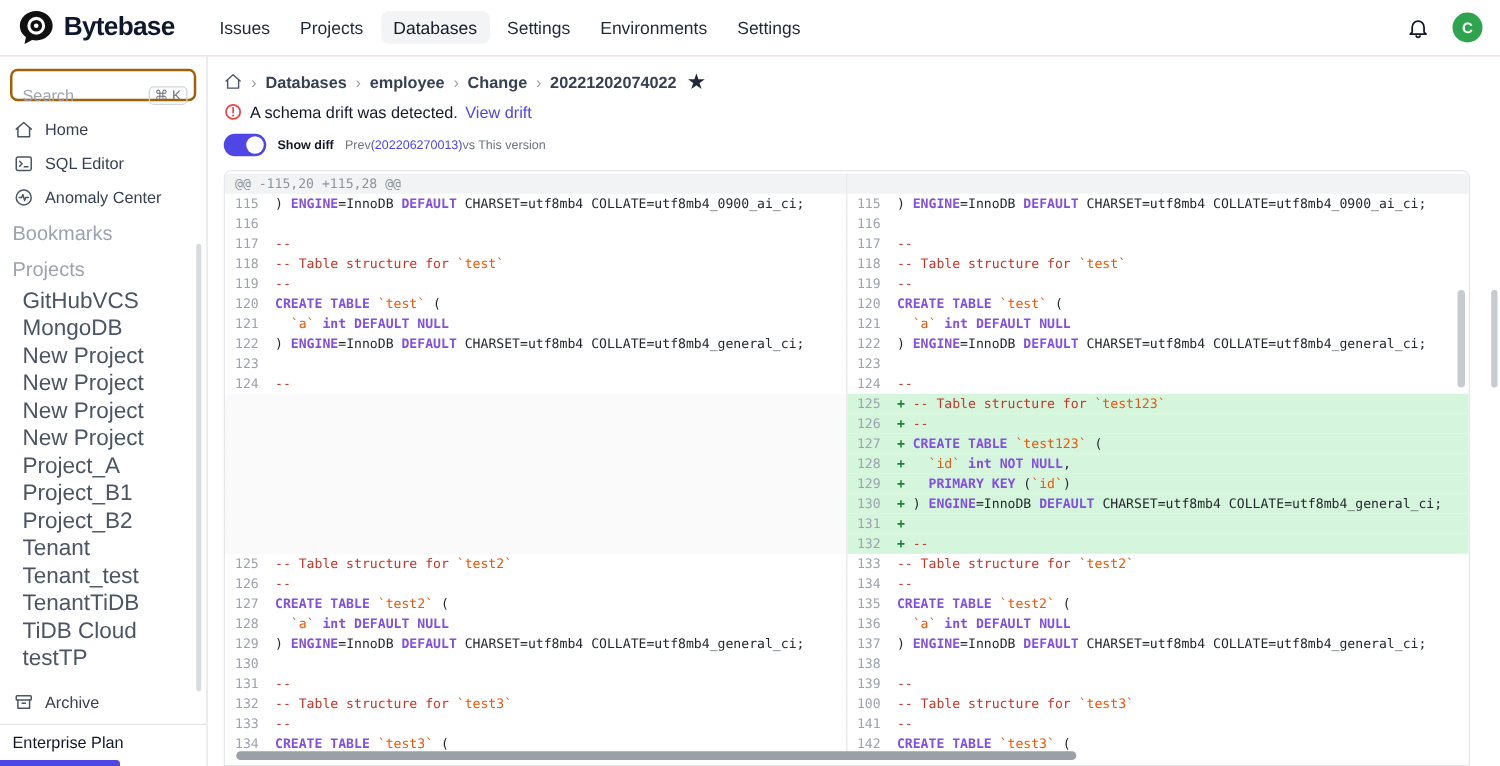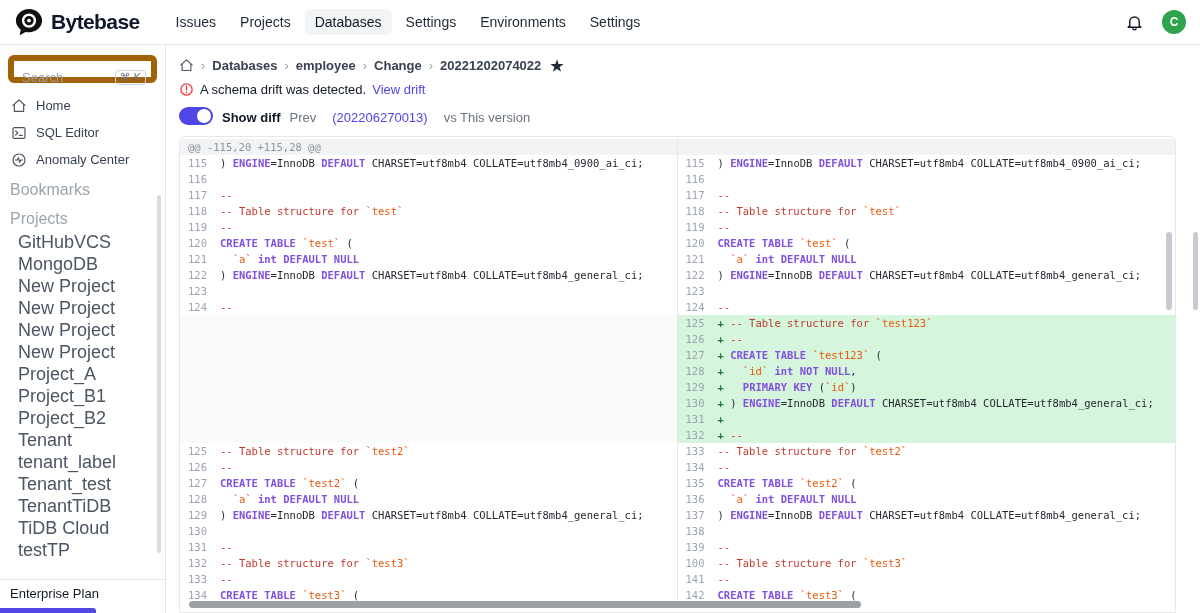--- a/index.html
+++ b/index.html
@@ -14,21 +14,21 @@
   .brand-name{font-size:21px;font-weight:800;color:#0f172a;letter-spacing:-0.6px}
   .main-nav{display:flex;align-items:center;gap:4px;margin-left:26px}
   .nav-item{padding:5px 10px;font-size:14px;color:#1f2937;border-radius:6px;cursor:pointer;white-space:nowrap}
   .nav-item.active{background:#f3f4f6;font-weight:500;color:#111827}
   .topbar-right{margin-left:auto;display:flex;align-items:center;gap:18px}
   .avatar{width:24px;height:24px;border-radius:50%;background:#2ea44f;color:#fff;font-size:12px;
           font-weight:700;display:flex;align-items:center;justify-content:center;cursor:pointer}
 
   
   .sidebar{position:absolute;top:45px;left:0;bottom:0;width:166px;border-right:1px solid #e5e7eb;background:#fff;z-index:5}
-  .search-box{margin:10px 8px 9px;height:26px;border:6px solid #a16207;border-radius:6px;display:flex;
+  .search-box{margin:10px 8px 9px;height:26px;border:2px solid #a16207;border-radius:6px;display:flex;
               align-items:center;padding:16px 5px 0 8px;cursor:text;background:#fff}
   .search-box input{border:none;outline:none;width:86px;font-size:13px;color:#374151;font-family:"Liberation Sans",sans-serif;background:transparent}
   .search-box input::placeholder{color:#9ca3af}
   .kbd{font-size:11px;color:#6b7280;border:1px solid #d1d5db;border-radius:4px;padding:0 4px;margin-left:auto;white-space:nowrap}
   .snav-item{display:flex;align-items:center;gap:9px;height:27px;padding:0 11px;font-size:13px;color:#374151;cursor:pointer}
   .snav-item svg{flex:0 0 auto}
   .section-label{padding:8px 10px 3px;font-size:16px;color:#9ca3af}
   .proj-item{height:22px;line-height:22px;padding-left:18px;font-size:18px;color:#4b5563;cursor:pointer;white-space:nowrap;overflow:hidden}
   .archive{margin-top:11px}
   .plan-footer{position:absolute;bottom:0;left:0;right:0;border-top:1px solid #e5e7eb;background:#fff;
@@ -37,26 +37,26 @@
   .side-scroll{position:absolute;top:150px;right:4px;width:4px;height:358px;background:#d8dbdf;border-radius:2px;cursor:pointer}
 
   
   .main{position:absolute;top:45px;left:166px;right:0;bottom:0;background:#fff;overflow:hidden}
   .breadcrumb{display:flex;align-items:center;gap:7px;margin:13px 24px 0 13px;font-size:13px;font-weight:600;color:#374151}
   .crumb{cursor:pointer;white-space:nowrap}
   .crumb-sep{color:#9ca3af;font-weight:400}
   .star{font-size:15px;color:#1f2937;cursor:pointer;margin-left:2px;line-height:1}
   .alert-row{display:flex;align-items:center;gap:6px;margin:9px 24px 0 13px;font-size:13px;color:#111827}
   .link{color:#4f46e5;cursor:pointer}
-  .toggle-row{display:flex;align-items:flex-end;gap:9px;margin:10px 24px 0 13px;font-size:13px}
+  .toggle-row{display:flex;align-items:center;gap:9px;margin:10px 24px 0 13px;font-size:10px}
   .toggle{width:34px;height:18px;border-radius:9px;background:#4f46e5;position:relative;cursor:pointer;flex:0 0 auto}
   .toggle-knob{position:absolute;top:2px;right:2px;width:14px;height:14px;border-radius:50%;background:#fff}
   .toggle-label{font-weight:700;color:#111827}
   .muted{color:#6b7280}
-  .version-text{display:flex;gap:16px;align-items:center}
+  .version-text{display:flex;gap:0;align-items:center}
 
   
   .diff-box{position:absolute;left:13px;right:24px;top:91px;bottom:0;border:1px solid #e5e7eb;
             border-radius:6px 6px 0 0;background:#fff;overflow:hidden}
   .diff-rows{padding-top:2px}
   .drow{display:flex;height:16px;font-family:"DejaVu Sans Mono",monospace;font-size:10.5px;line-height:16px;white-space:pre}
   .dcell{width:50%;display:flex;overflow:hidden}
   .dcell.dleft{border-right:1px solid #e5e7eb}
   .gut{flex:0 0 34px;text-align:right;padding-right:7px;color:#9ca3af}
   .code{padding-left:6px}
@@ -142,21 +142,20 @@
         <div class="proj-item">GitHubVCS</div>
         <div class="proj-item">MongoDB</div>
         <div class="proj-item">New Project</div>
         <div class="proj-item">New Project</div>
         <div class="proj-item">New Project</div>
         <div class="proj-item">New Project</div>
         <div class="proj-item">Project_A</div>
         <div class="proj-item">Project_B1</div>
         <div class="proj-item">Project_B2</div>
         <div class="proj-item">Tenant</div>
-        <div class="proj-item">tenant_label</div>
         <div class="proj-item">Tenant_test</div>
         <div class="proj-item">TenantTiDB</div>
         <div class="proj-item">TiDB Cloud</div>
         <div class="proj-item">testTP</div>
       </div>
 
     <div class="snav-item archive">
       <svg class="icon" width="16" height="16" viewBox="0 0 24 24">
         <rect x="3" y="4" width="18" height="5" rx="1"></rect>
           <path d="M5 9v10h14V9"></path>

